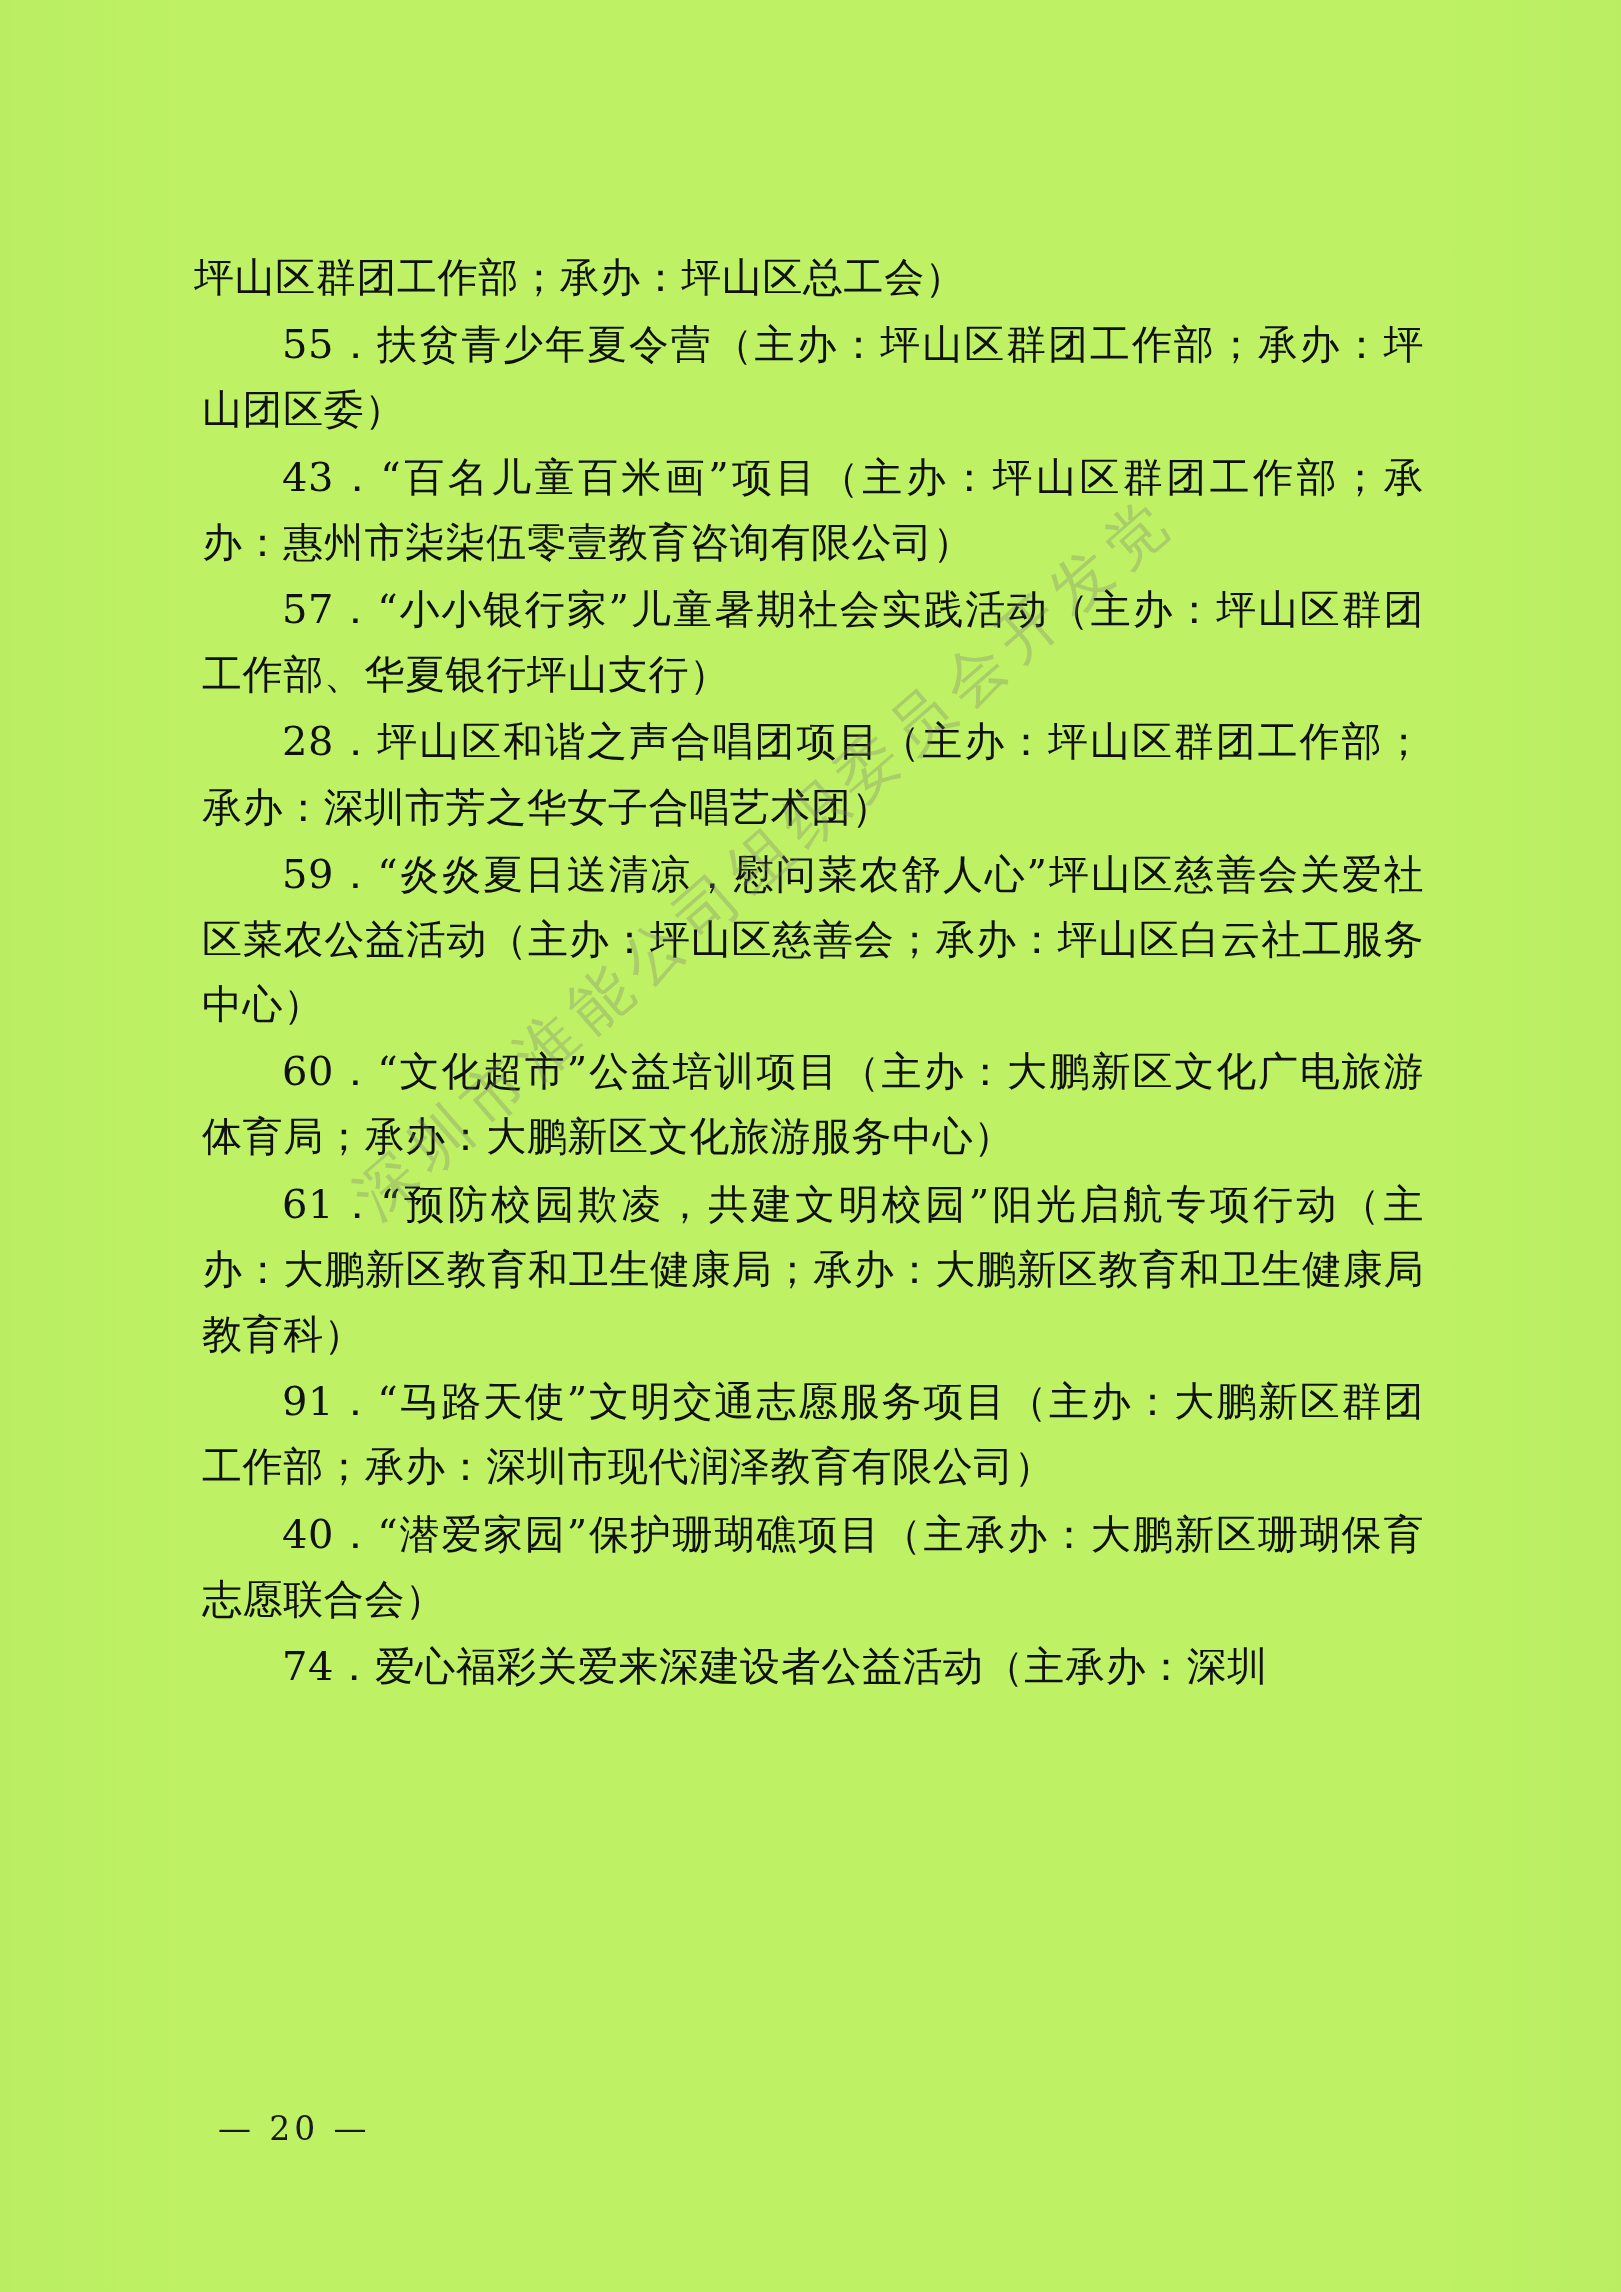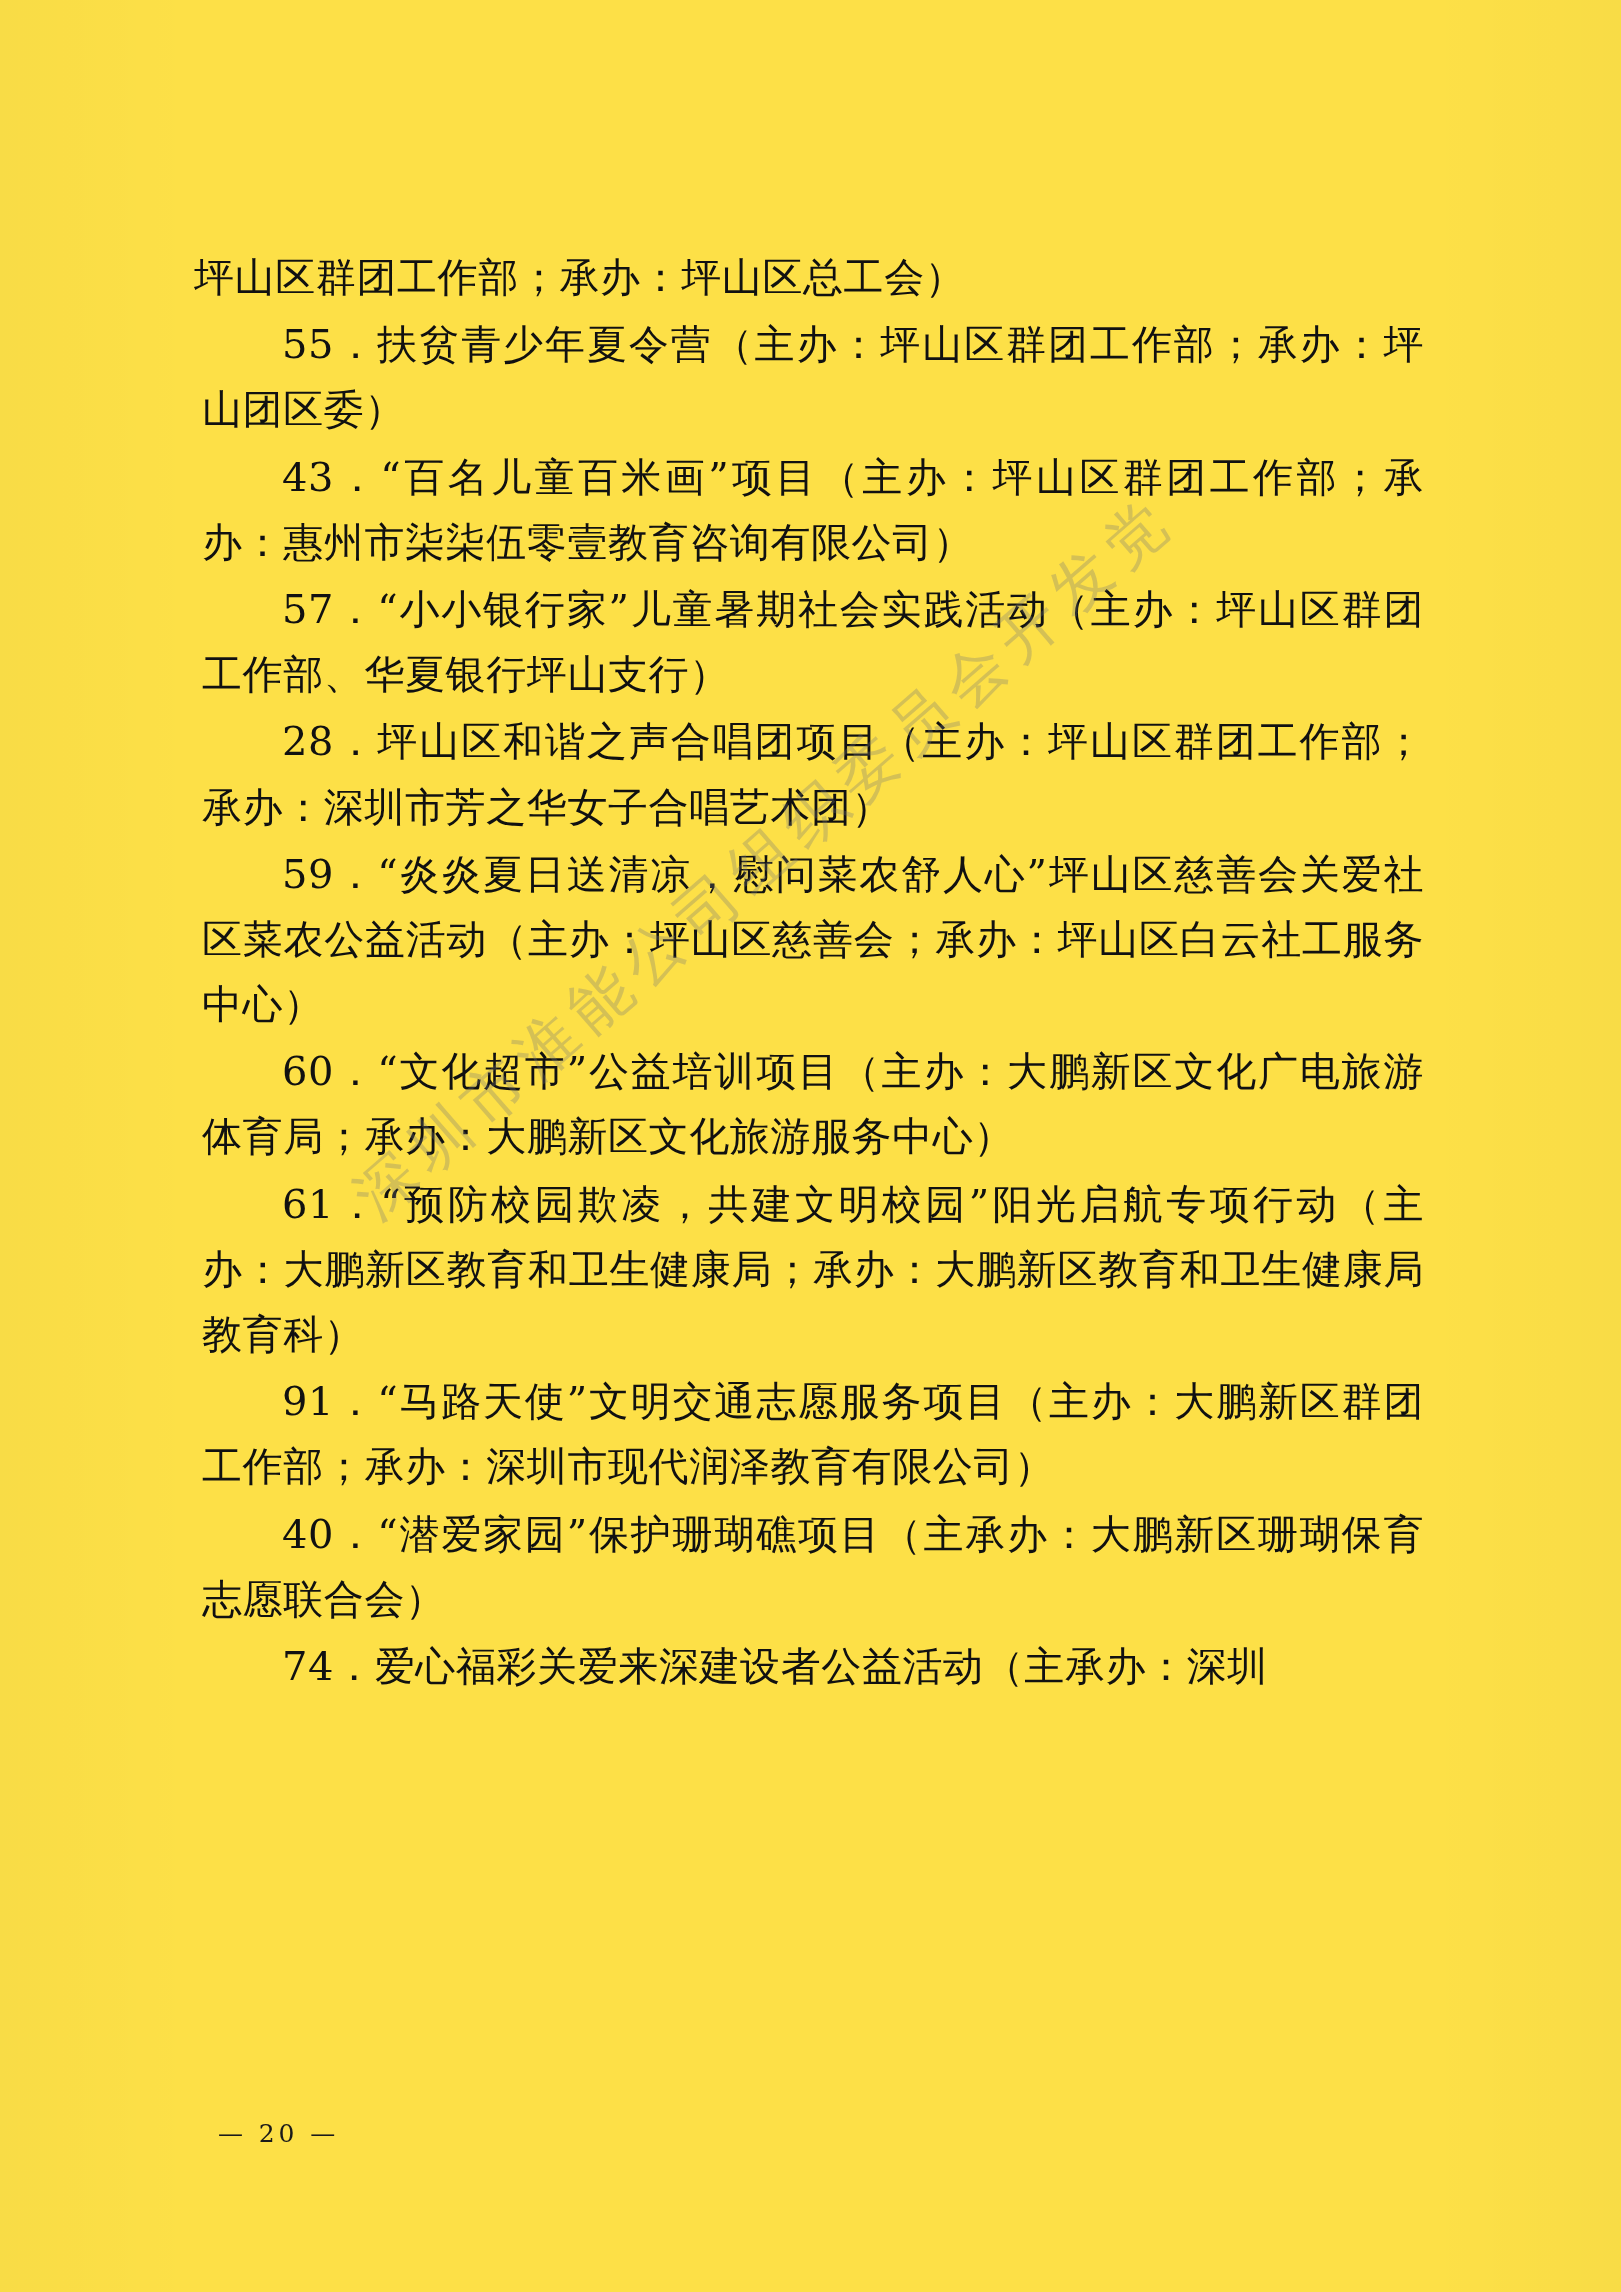--- a/index.html
+++ b/index.html
@@ -11,21 +11,21 @@
     width: 1621px;
     height: 2293px;
     position: relative;
     overflow: hidden;
     font-family: "DejaVu Serif", "Liberation Serif", serif;
   }
 
   .page {
     position: absolute;
     inset: 0;
-    background: #fde047;
+    background: #bef264;
   }
 
   
   .page::before {
     content: "";
     position: absolute;
     inset: 0;
     background:
       linear-gradient(90deg, rgba(0,0,0,0.018) 0%, rgba(0,0,0,0) 12%, rgba(0,0,0,0) 88%, rgba(0,0,0,0.02) 100%);
     pointer-events: none;
@@ -77,21 +77,21 @@
     position: absolute;
     left: 0;
     right: 0;
     bottom: 145px;
     text-align: left;
   }
   .page-num {
     position: absolute;
     left: 218px;
     bottom: 0;
-    font-size: 25px;
+    font-size: 33px;
     color: #1a1a1a;
     letter-spacing: 3.9px;
     font-family: "DejaVu Serif", "Liberation Serif", serif;
   }
 </style>
 </head>
 <body>
 
 <div class="page">
 

